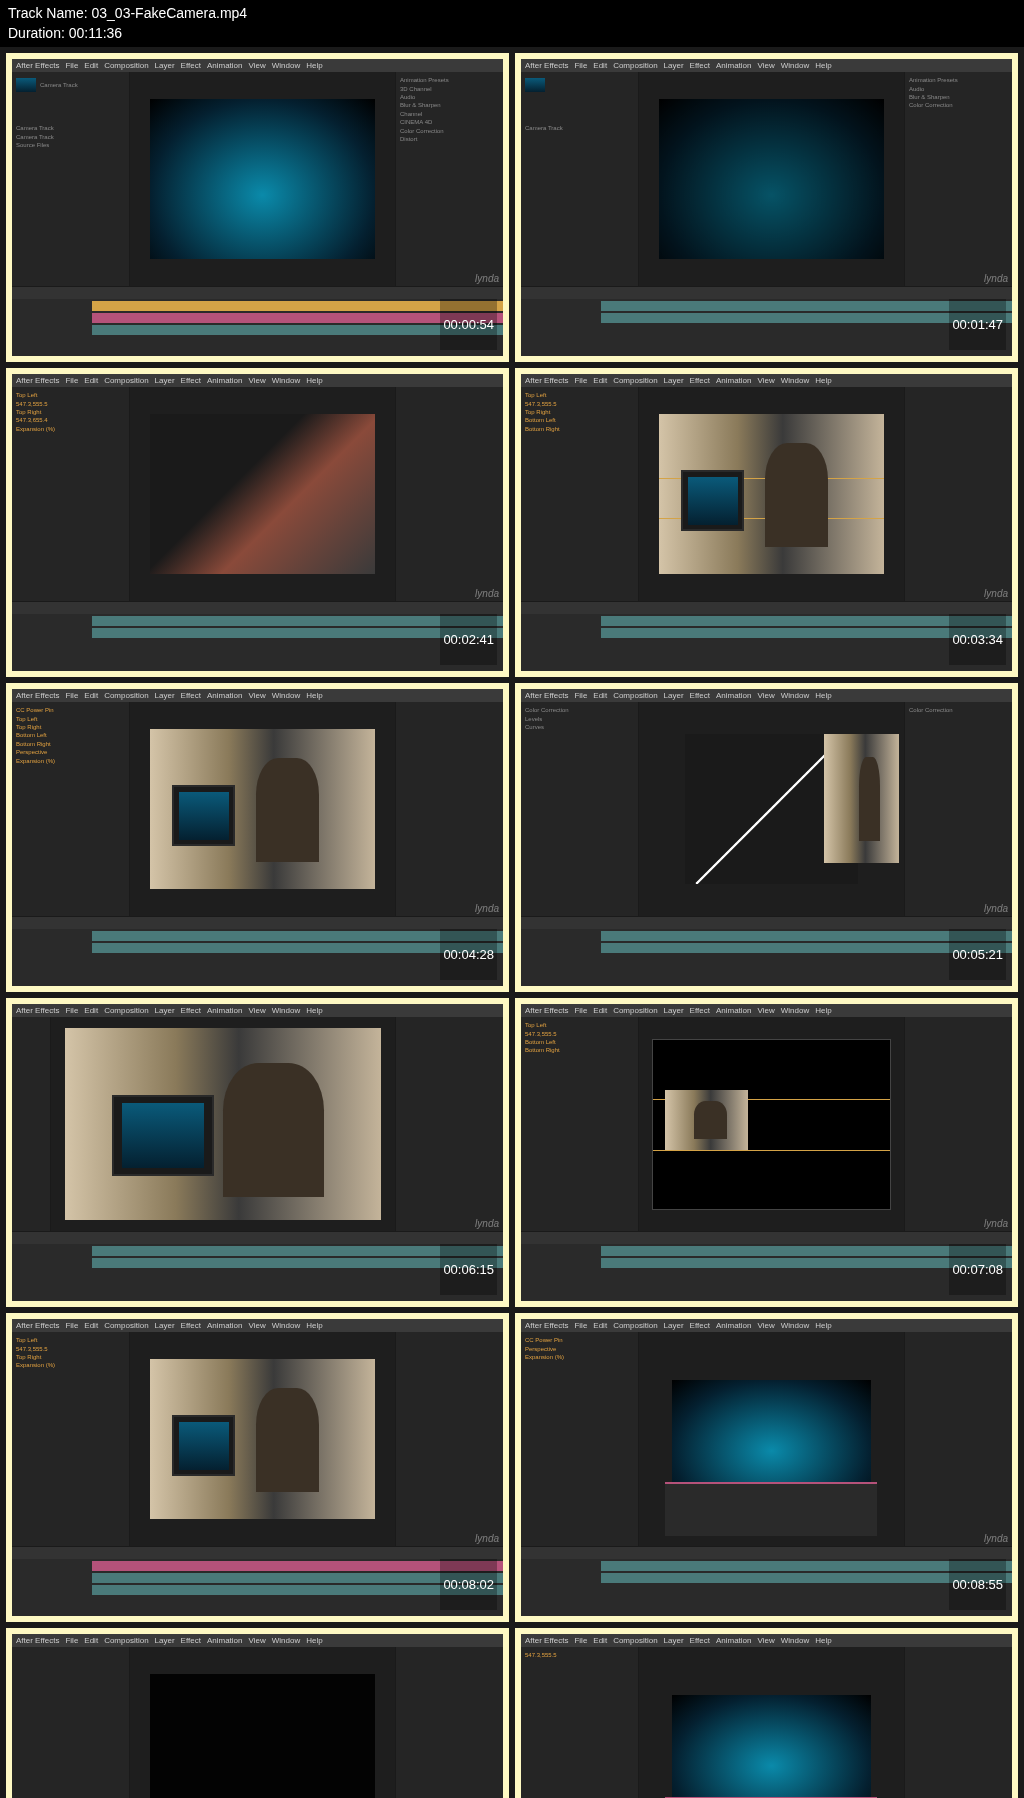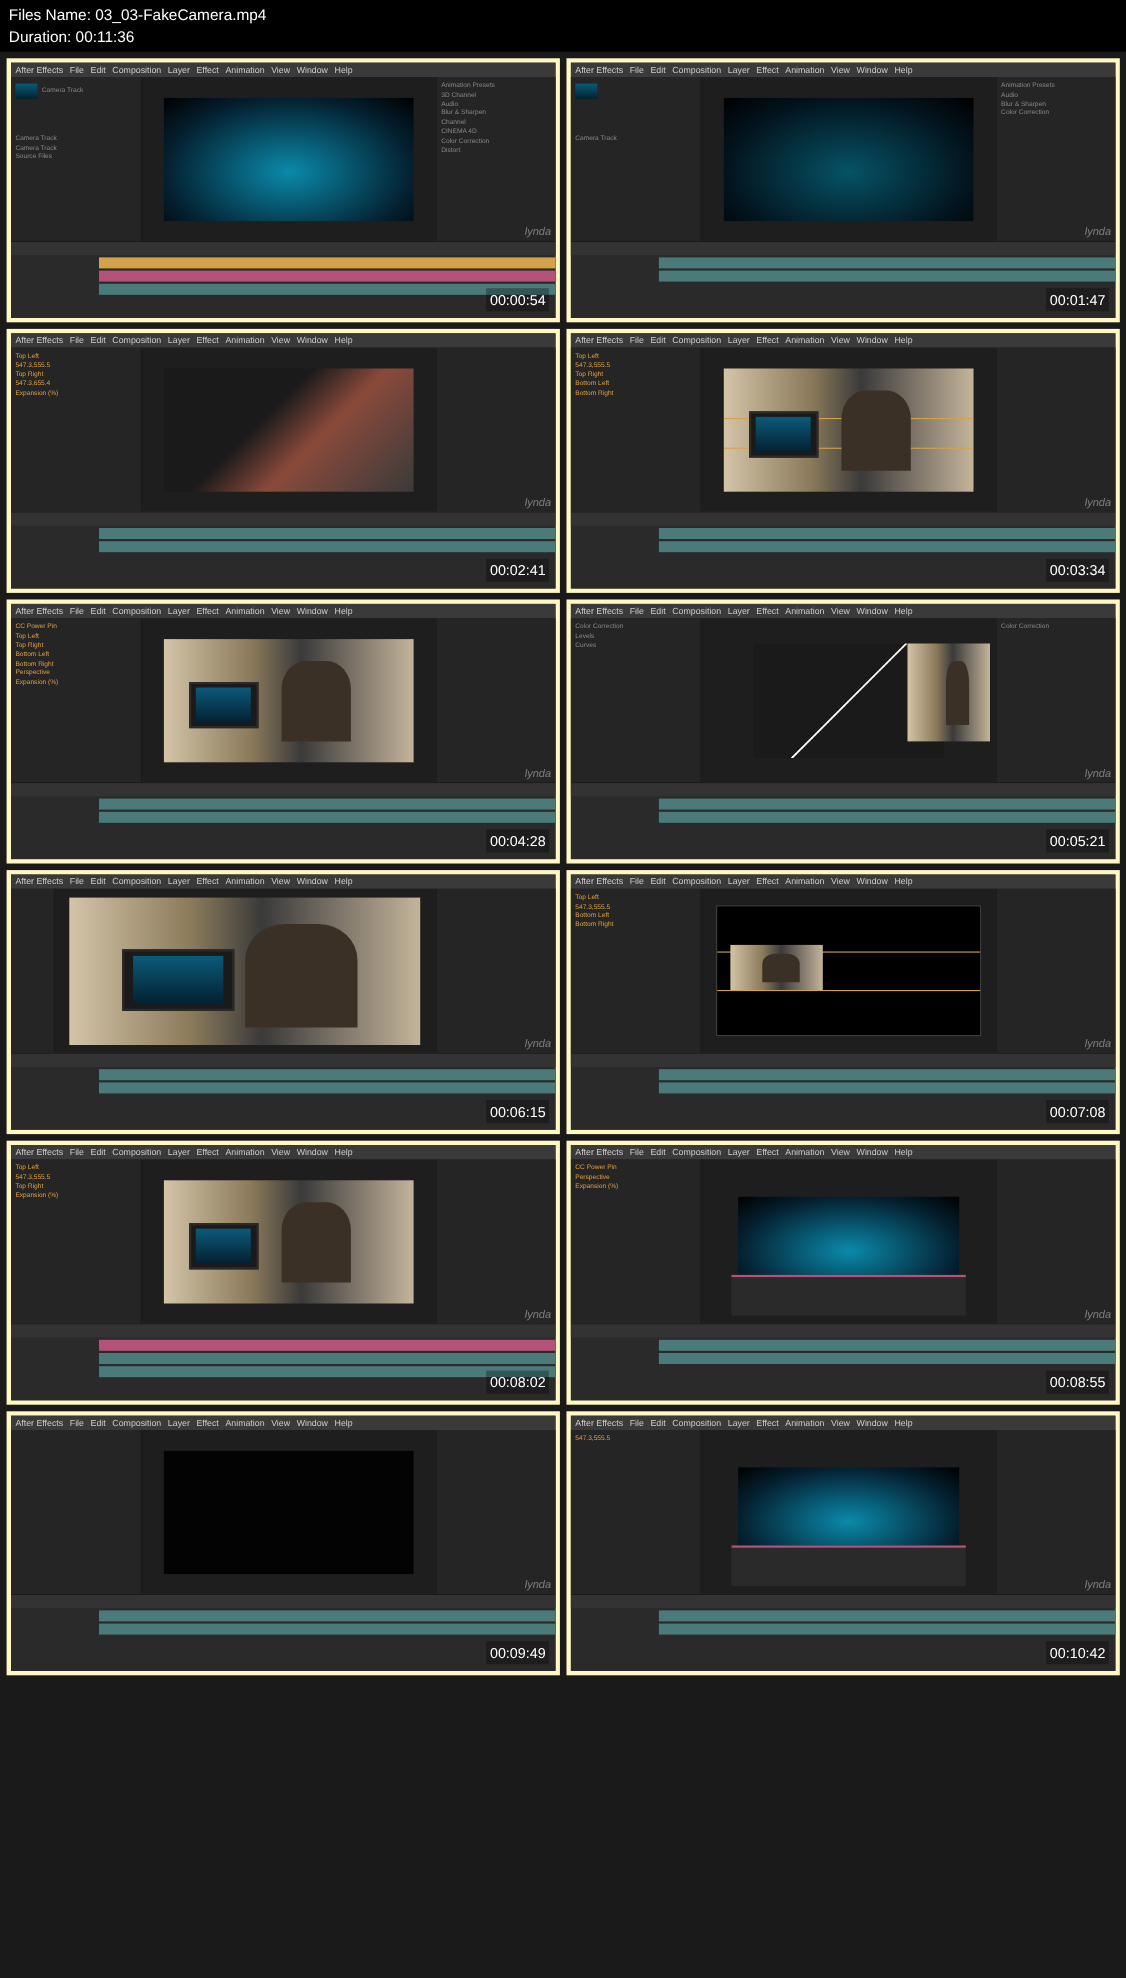--- a/index.html
+++ b/index.html
@@ -1,56 +1,56 @@
 <!DOCTYPE html>
 <html><head>
 <meta charset="utf-8">
 <style>
   * { margin: 0; padding: 0; box-sizing: border-box; }
   body { background: #1a1a1a; font-family: Arial, sans-serif; width: 1024px; }
   .header { background: #000; color: #fff; padding: 4px 8px; font-size: 14px; position: relative; }
   .header-line { line-height: 1.4; }
   .mpc-logo { position: absolute; right: 15px; top: 8px; font-size: 44px; font-weight: bold; color: rgba(255,255,255,0.25); letter-spacing: 2px; }
   .grid { display: grid; grid-template-columns: 1fr 1fr; gap: 6px; padding: 6px; background: #1a1a1a; }
-  .thumb { border: 4px solid #fef9c3; background: #2a2a2a; position: relative; height: 240px; display: flex; flex-direction: column; }
+  .thumb { border: 6px solid #fef9c3; background: #2a2a2a; position: relative; height: 309px; display: flex; flex-direction: column; }
   .ae-menu { background: #3a3a3a; color: #ccc; font-size: 8px; padding: 2px 4px; display: flex; gap: 6px; }
   .ae-body { flex: 1; display: flex; background: #2d2d2d; position: relative; }
   .ae-left { width: 24%; background: #252525; border-right: 1px solid #1a1a1a; padding: 4px; }
   .ae-center { flex: 1; background: #1e1e1e; display: flex; align-items: center; justify-content: center; position: relative; }
   .ae-right { width: 22%; background: #252525; border-left: 1px solid #1a1a1a; padding: 4px; }
   .ae-timeline { height: 70px; background: #2a2a2a; border-top: 1px solid #1a1a1a; display: flex; flex-direction: column; }
   .tl-ruler { height: 12px; background: #333; }
   .tl-tracks { flex: 1; position: relative; }
   .track-bar { height: 10px; margin: 2px 0 2px 80px; background: #4a7a7a; }
   .track-bar.pink { background: #b5527a; }
   .track-bar.orange { background: linear-gradient(to right, #d4a347 30%, #d4a347 100%); }
   .preview-img { width: 85%; height: 75%; position: relative; overflow: hidden; }
   .preview-cyan { background: radial-gradient(ellipse at 50% 60%, #0a8aaa 0%, #042030 70%, #000 100%); }
   .preview-office { background: linear-gradient(to right, #d4c4a8 0%, #8a7a5a 35%, #3a3a3a 55%, #c4b49a 100%); }
   .preview-dark { background: #0a0a0a; }
   .preview-black { background: #000; width: 90%; height: 80%; border: 1px solid #444; position: relative; }
   .person-silhouette { position: absolute; right: 25%; top: 18%; width: 28%; height: 65%; background: #3a3025; border-radius: 35% 35% 0 0; }
   .monitor { position: absolute; left: 10%; top: 35%; width: 28%; height: 38%; background: #1a1a1a; border: 2px solid #2a2a2a; }
   .monitor-screen { position: absolute; inset: 8%; background: linear-gradient(#0a5a7a, #042030); }
-  .timestamp { position: absolute; bottom: 6px; right: 6px; color: #fff; font-size: 13px; background: rgba(0,0,0,0.3); padding: 3px 3px; }
+  .timestamp { position: absolute; bottom: 6px; right: 6px; color: #fff; font-size: 13px; background: rgba(0,0,0,0.3); padding: 18px 3px; }
   .lynda { position: absolute; bottom: 72px; right: 4px; color: rgba(255,255,255,0.4); font-size: 10px; font-style: italic; }
   .panel-text { color: #e0a040; font-size: 6px; line-height: 1.4; }
   .panel-text-gray { color: #888; font-size: 6px; line-height: 1.4; }
   .curves-box { width: 65%; height: 70%; background: #1a1a1a; position: relative; margin: auto; }
   .curves-diag { position: absolute; width: 100%; height: 100%; }
   .project-item { display: flex; gap: 4px; align-items: center; margin: 2px 0; }
   .proj-icon { width: 20px; height: 14px; background: linear-gradient(#0a5a7a, #042030); }
   .yellow-line { position: absolute; height: 1px; background: #d4a347; width: 100%; }
   .inset-preview { position: absolute; left: 5%; top: 30%; width: 35%; height: 35%; }
 </style>
 </head>
 <body>
 
 <div class="header">
-  <div class="header-line"><span>Files Name: </span><span>03_03-FakeCamera.mp4</span></div>
+  <div class="header-line"><span>Track Name: </span><span>03_03-FakeCamera.mp4</span></div>
   <div class="header-line"><span>Duration: </span><span>00:11:36</span></div>
 </div>
 
 <div class="grid">
 
   <div class="thumb">
     <div class="ae-menu">
       <span>After Effects</span>
         <span>File</span>
         <span>Edit</span>

